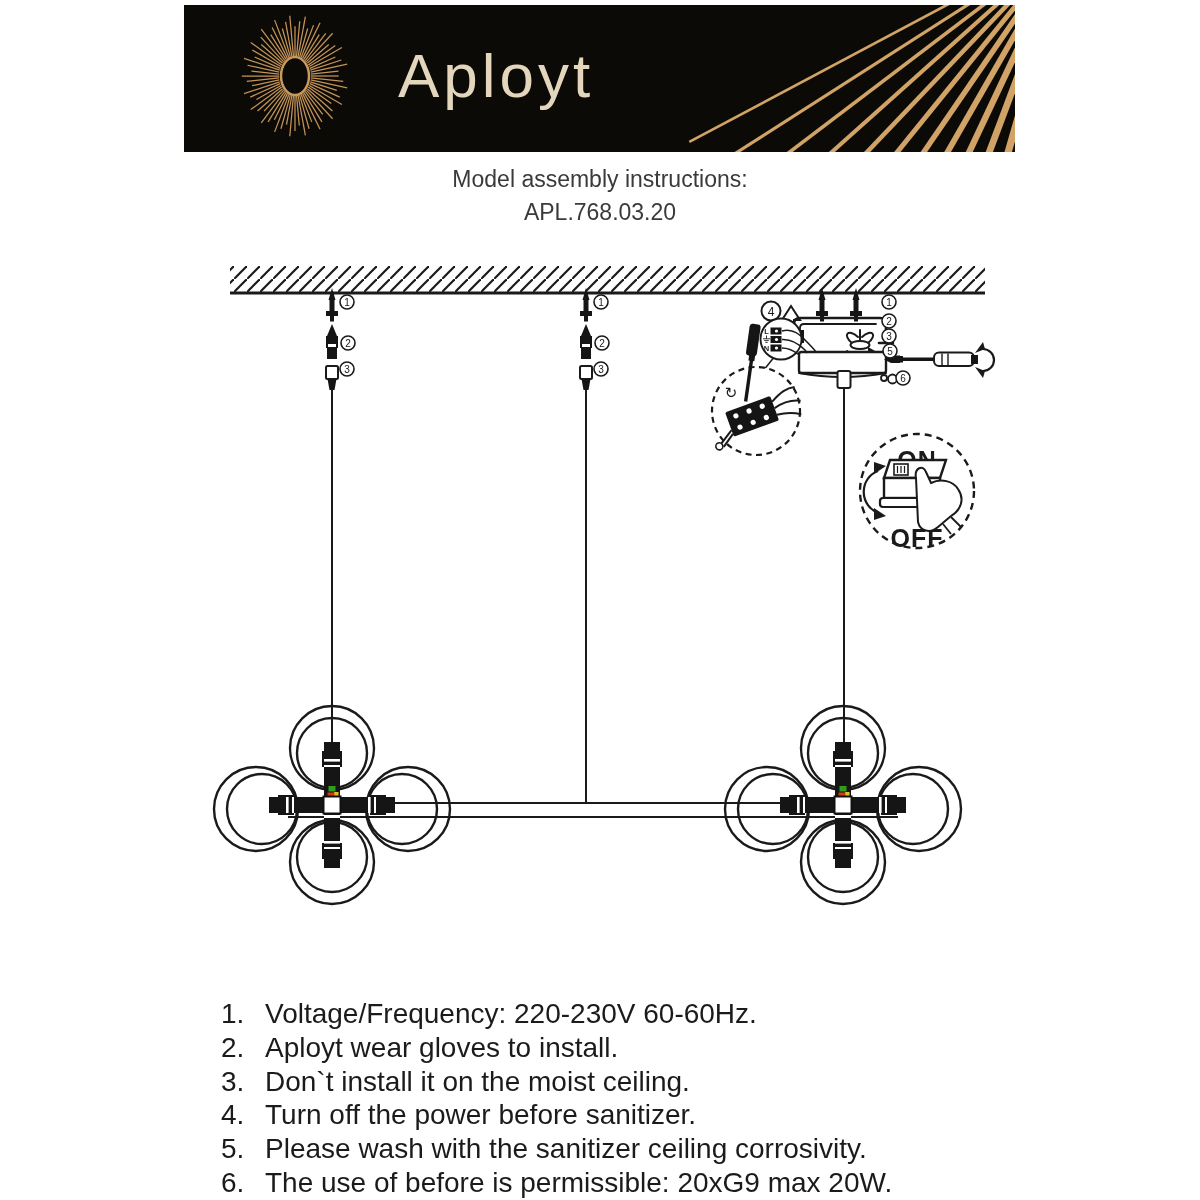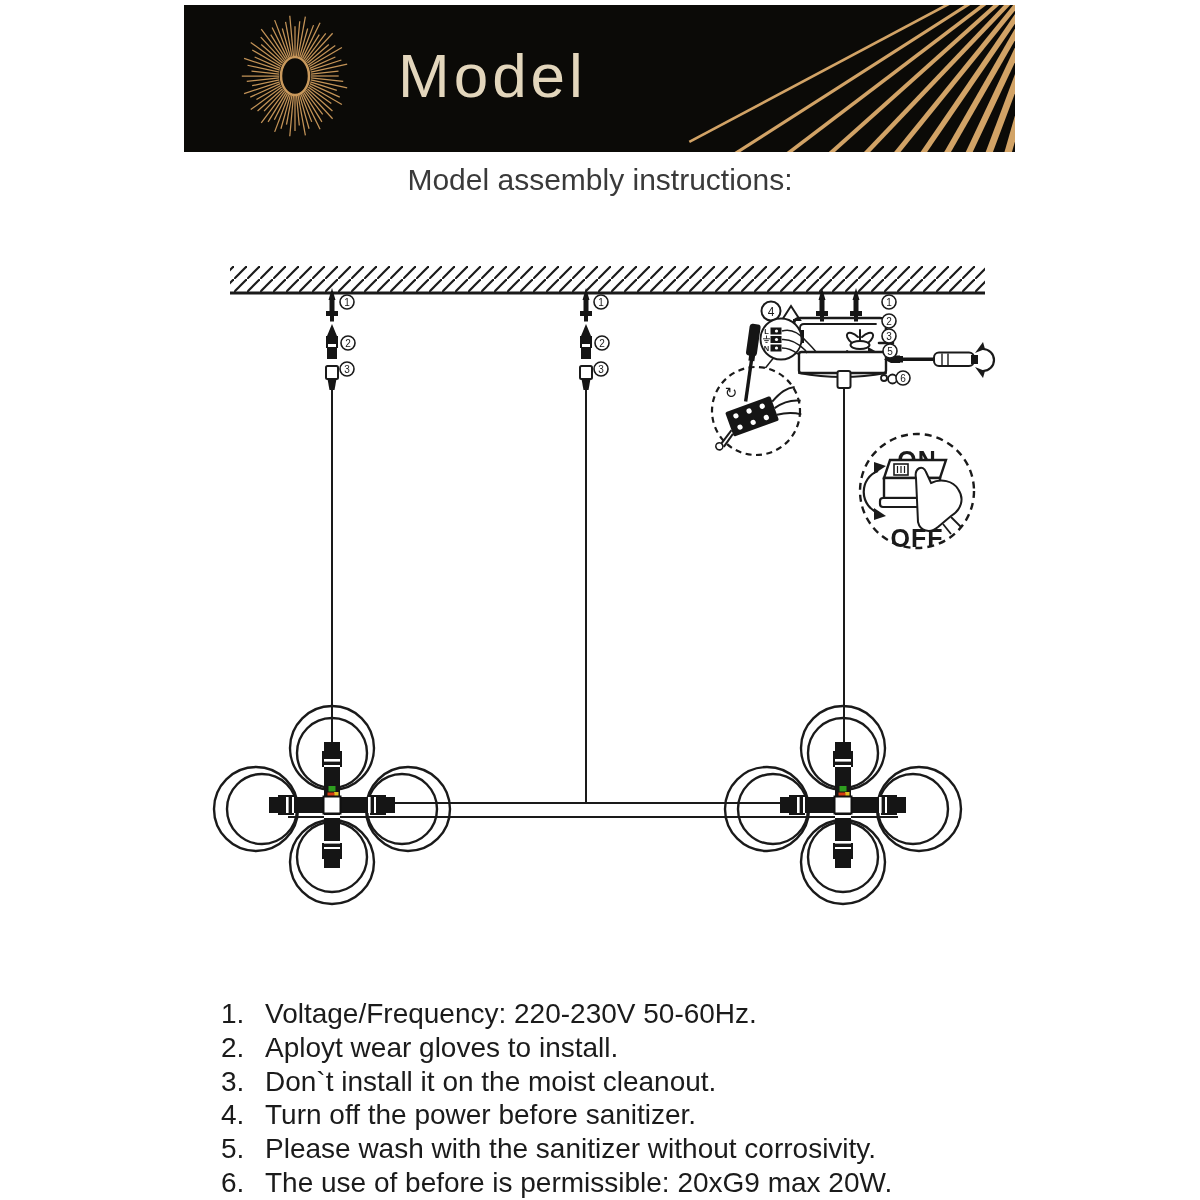--- a/index.html
+++ b/index.html
@@ -3,21 +3,21 @@
 <meta charset="utf-8">
 <style>
   html,body{margin:0;padding:0;background:#ffffff;}
   .page{position:relative;width:1200px;height:1200px;background:#ffffff;overflow:hidden;
         font-family:"Liberation Sans",sans-serif;}
   .banner{position:absolute;left:184px;top:5px;width:831px;height:147px;background:#0b0a07;}
   .banner svg{position:absolute;left:0;top:0;}
   .brand{position:absolute;left:214px;top:36px;font-size:62px;font-weight:400;
          letter-spacing:4px;color:#e3d6bc;line-height:70px;}
   .title-block{position:absolute;left:0;top:163px;width:1200px;text-align:center;
-               color:#3a3a3a;font-size:30px;line-height:33px;}
+               color:#3a3a3a;font-size:23px;line-height:33px;}
   .diagram{position:absolute;left:0;top:240px;}
   .ilist{position:absolute;left:221px;top:997px;width:800px;color:#1b1b1b;}
   .irow{display:flex;font-size:28px;line-height:33.8px;}
   .inum{width:44px;flex:0 0 44px;}
   .itext{flex:1;}
   svg text{font-family:"Liberation Sans",sans-serif;}
 </style>
 </head>
 <body>
 
@@ -104,25 +104,26 @@
           <line x1="885" y1="-65" x2="671.3011967581513" y2="308.1391449486392" stroke="#d2a366" stroke-width="5.85"></line>
           <line x1="885" y1="-65" x2="642.0641885272767" y2="289.7988042596669" stroke="#d2a366" stroke-width="5.4"></line>
           <line x1="885" y1="-65" x2="614.39223184857" y2="269.1727634264975" stroke="#d2a366" stroke-width="4.95"></line>
           <line x1="885" y1="-65" x2="588.463596193662" y2="246.39390041811112" stroke="#d2a366" stroke-width="4.5"></line>
           <line x1="885" y1="-65" x2="564.4453201363692" y2="221.6089622072646" stroke="#d2a366" stroke-width="4.050000000000001"></line>
           <line x1="885" y1="-65" x2="542.4921352495955" y2="194.97761939082108" stroke="#d2a366" stroke-width="3.6"></line>
           <line x1="885" y1="-65" x2="522.7454692869264" y2="166.67143755295106" stroke="#d2a366" stroke-width="3.1500000000000004"></line>
           <line x1="885" y1="-65" x2="505.3325350706615" y2="136.87277199793317" stroke="#d2a366" stroke-width="2.7"></line>
         </g>
     </svg>
-    <div class="brand">Model</div>
+    <div class="brand">Aployt</div>
   </div>
 
   <div class="title-block">
     <div>Model assembly instructions:</div>
+    <div>APL.768.03.20</div>
   </div>
 
   <svg class="diagram" width="1200" height="745" viewBox="0 0 1200 745">
     <defs>
       <pattern id="hatch" width="13" height="13" patternUnits="userSpaceOnUse">
         <path d="M -4,17 L 17,-4" stroke="#1a1a1a" stroke-width="2.2"></path>
       </pattern>
 
       <g id="screw-def">
         <polygon points="0,-4 -3.5,8 3.5,8" fill="#151515"></polygon>
@@ -357,37 +358,37 @@
       </g>
     </g>
 
     <use href="#fixture-def" x="332" y="565"></use>
     <use href="#fixture-def" x="843" y="565"></use>
   </svg>
 
   <div class="ilist">
     <div class="irow">
       <span class="inum">1.</span>
-      <span class="itext">Voltage/Frequency: 220-230V 50-60Hz.</span>
+      <span class="itext">Voltage/Frequency: 220-230V 60-60Hz.</span>
     </div>
     <div class="irow">
       <span class="inum">2.</span>
       <span class="itext">Aployt wear gloves to install.</span>
     </div>
     <div class="irow">
       <span class="inum">3.</span>
-      <span class="itext">Don`t install it on the moist cleanout.</span>
+      <span class="itext">Don`t install it on the moist ceiling.</span>
     </div>
     <div class="irow">
       <span class="inum">4.</span>
       <span class="itext">Turn off the power before sanitizer.</span>
     </div>
     <div class="irow">
       <span class="inum">5.</span>
-      <span class="itext">Please wash with the sanitizer without corrosivity.</span>
+      <span class="itext">Please wash with the sanitizer ceiling corrosivity.</span>
     </div>
     <div class="irow">
       <span class="inum">6.</span>
       <span class="itext">The use of before is permissible: 20xG9 max 20W.</span>
     </div>
   </div>
 
 </div>
 
 </body></html>

